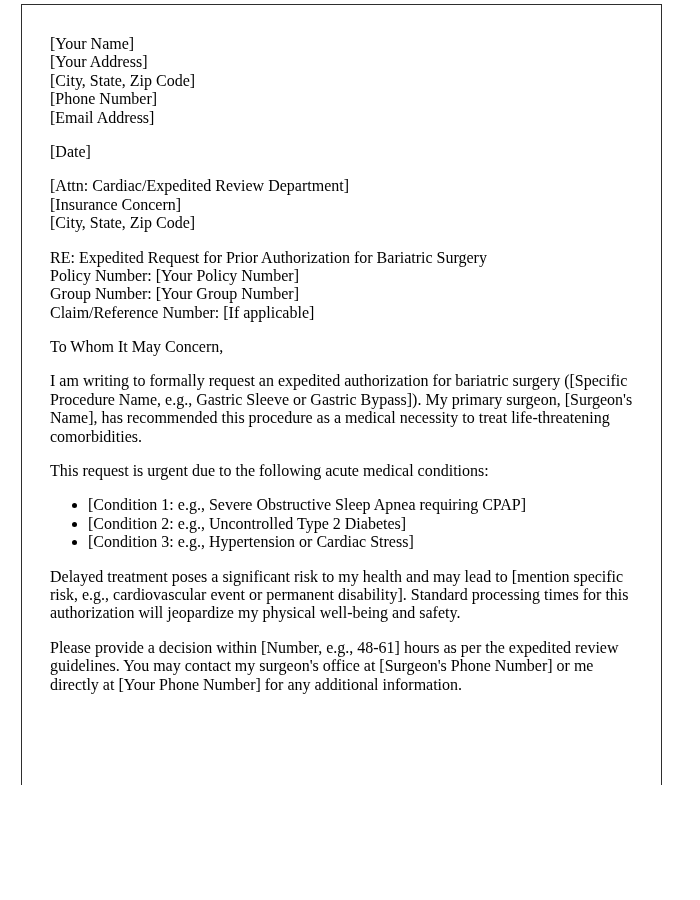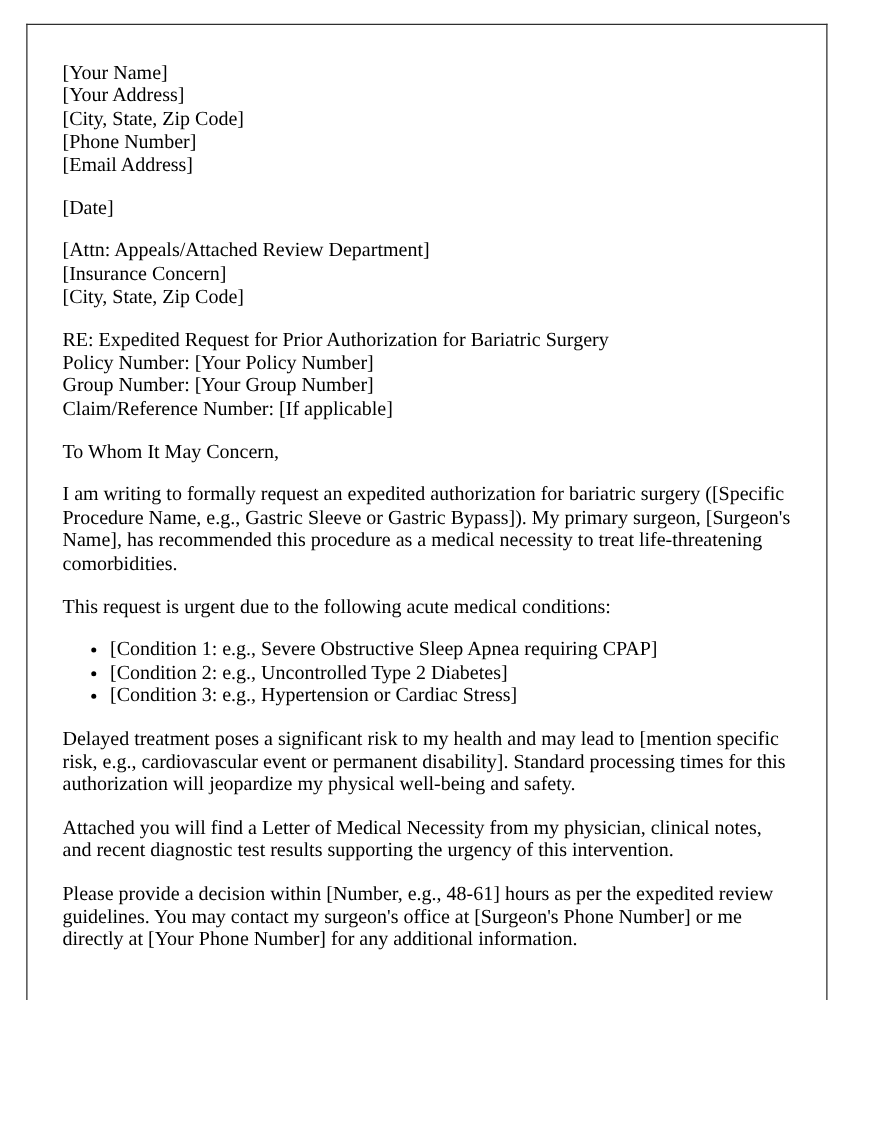--- a/index.html
+++ b/index.html
@@ -13,21 +13,21 @@
     position: relative;
     font-family: "Liberation Serif", "DejaVu Serif", serif;
     font-size: 16px;
     line-height: 1.15;
     color: #000000;
     overflow: hidden;
   }
   .letter-box {
     position: absolute;
     left: 21px;
-    top: 19px;
+    top: 4px;
     width: 641px;
     height: 781px;
     box-sizing: border-box;
     border: 1px solid #2e2e2e;
     border-bottom: none;
     padding: 14px 28px 0 28px;
     overflow: hidden;
     background: #ffffff;
   }
   .block {
@@ -57,21 +57,21 @@
     <span class="line">[Your Name]</span>
     <span class="line">[Your Address]</span>
     <span class="line">[City, State, Zip Code]</span>
     <span class="line">[Phone Number]</span>
     <span class="line">[Email Address]</span>
   </div>
 
   <div class="block">[Date]</div>
 
   <div class="block">
-    <span class="line">[Attn: Appeals/Attached Review Department]</span>
+    <span class="line">[Attn: Cardiac/Expedited Review Department]</span>
     <span class="line">[Insurance Concern]</span>
     <span class="line">[City, State, Zip Code]</span>
   </div>
 
   <div class="block">
     <span class="line bold">RE: Expedited Request for Prior Authorization for Bariatric Surgery</span>
     <span class="line">Policy Number: [Your Policy Number]</span>
     <span class="line">Group Number: [Your Group Number]</span>
     <span class="line">Claim/Reference Number: [If applicable]</span>
   </div>
@@ -83,17 +83,16 @@
   <div class="block">This request is urgent due to the following acute medical conditions:</div>
 
   <ul class="cond-list">
     <li>[Condition 1: e.g., Severe Obstructive Sleep Apnea requiring CPAP]</li>
     <li>[Condition 2: e.g., Uncontrolled Type 2 Diabetes]</li>
     <li>[Condition 3: e.g., Hypertension or Cardiac Stress]</li>
   </ul>
 
   <div class="block">Delayed treatment poses a significant risk to my health and may lead to [mention specific risk, e.g., cardiovascular event or permanent disability]. Standard processing times for this authorization will jeopardize my physical well-being and safety.</div>
 
-  <div class="block">Attached you will find a Letter of Medical Necessity from my physician, clinical notes, and recent diagnostic test results supporting the urgency of this intervention.</div>
 
   <div class="block">Please provide a decision within [Number, e.g., 48-61] hours as per the expedited review guidelines. You may contact my surgeon's office at [Surgeon's Phone Number] or me directly at [Your Phone Number] for any additional information.</div>
 
 </div>
 
 </body></html>

